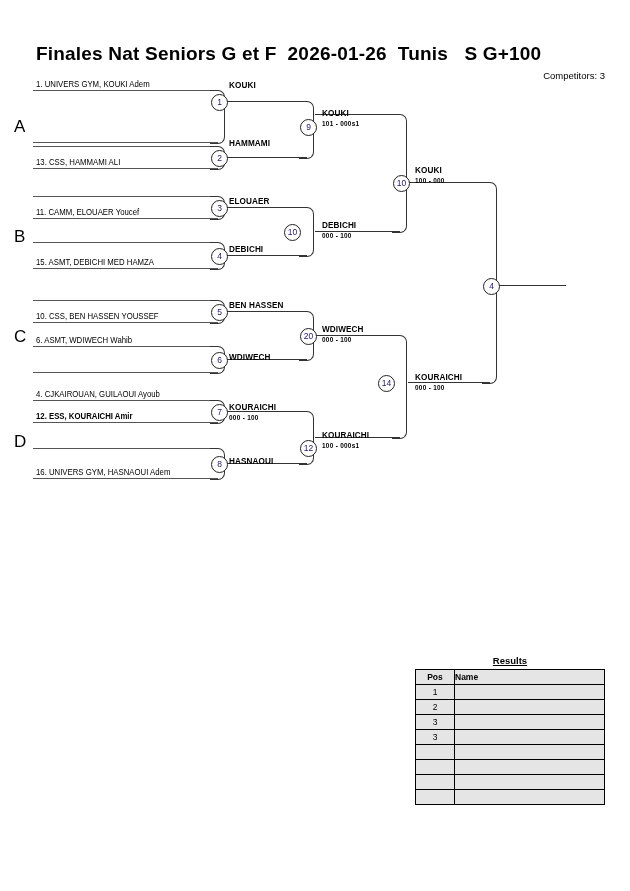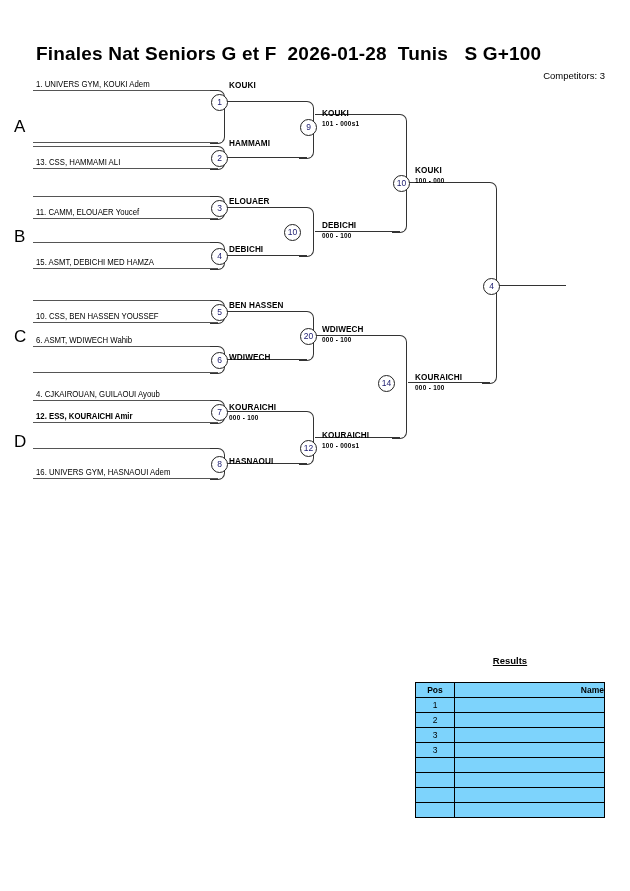--- a/index.html
+++ b/index.html
@@ -104,46 +104,46 @@
   #results-wrap {
     position: absolute;
     left: 415px;
     top: 655px;
     width: 190px;
   }
   #results-title {
     text-align: center;
     font-size: 9.5px;
     font-weight: bold;
-    margin-bottom: 16px;
+    margin-bottom: 3px;
     text-decoration: underline;
   }
   table.results {
     border-collapse: collapse;
     width: 190px;
     border: 1.6px solid #000000;
-    background: #7dd3fc;
+    background: #e5e5e5;
   }
   table.results th,
   table.results td {
     border: 1px solid #000000;
     height: 14px;
     font-size: 8.5px;
     font-weight: normal;
     padding: 0;
   }
   table.results th { font-weight: bold; }
   .col-pos { width: 38px; text-align: center; }
-  .col-name { text-align: right; }
+  .col-name { text-align: left; }
   td.col-name { text-align: left; }
 </style>
 </head>
 <body>
 
-<div id="page-title">Finales Nat Seniors G et F  2026-01-28  Tunis   S G+100</div>
+<div id="page-title">Finales Nat Seniors G et F  2026-01-26  Tunis   S G+100</div>
 <div id="competitors">Competitors: 3</div>
 
 <div class="pool" style="left:14px; top:117px;">A</div>
 <div class="pool" style="left:14px; top:227px;">B</div>
 <div class="pool" style="left:14px; top:327px;">C</div>
 <div class="pool" style="left:14px; top:432px;">D</div>
 
 <div class="seg-h" style="left:33px; top:90px;  width:185px;"></div>
 <div class="seg-h" style="left:33px; top:142px; width:185px;"></div>
 <div class="seg-h" style="left:33px; top:146px; width:185px;"></div>

